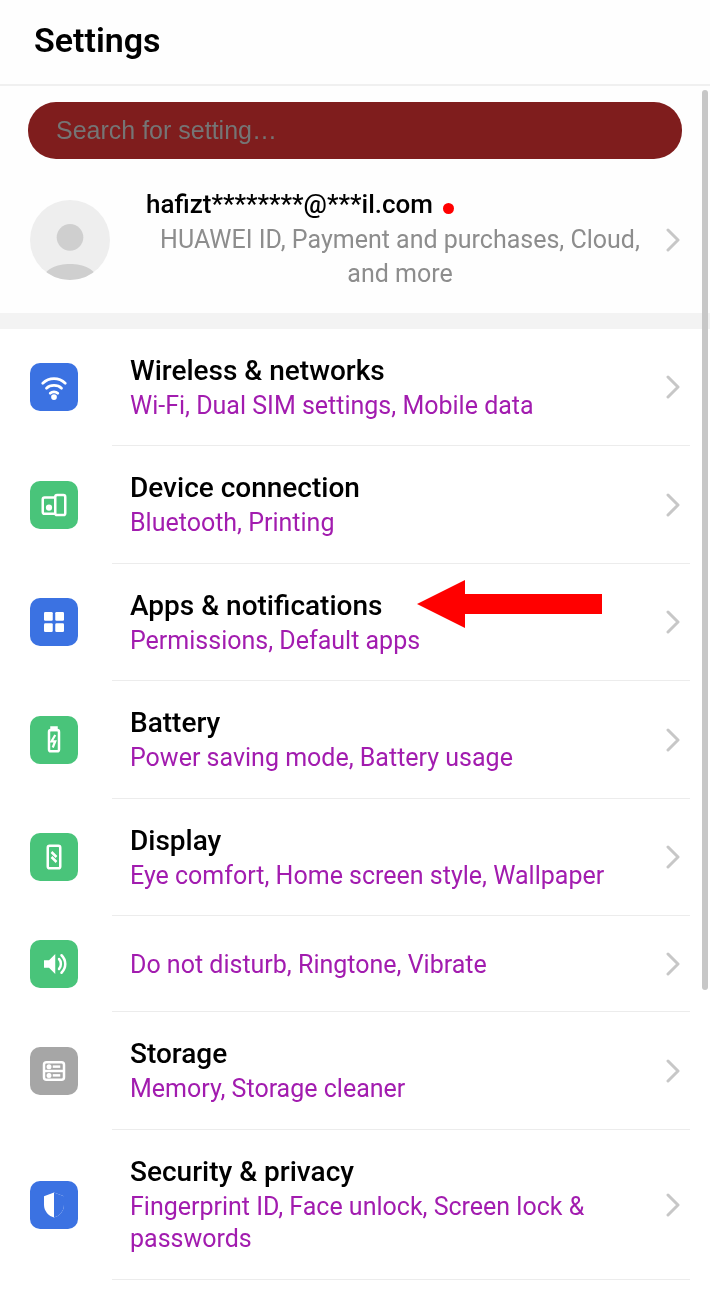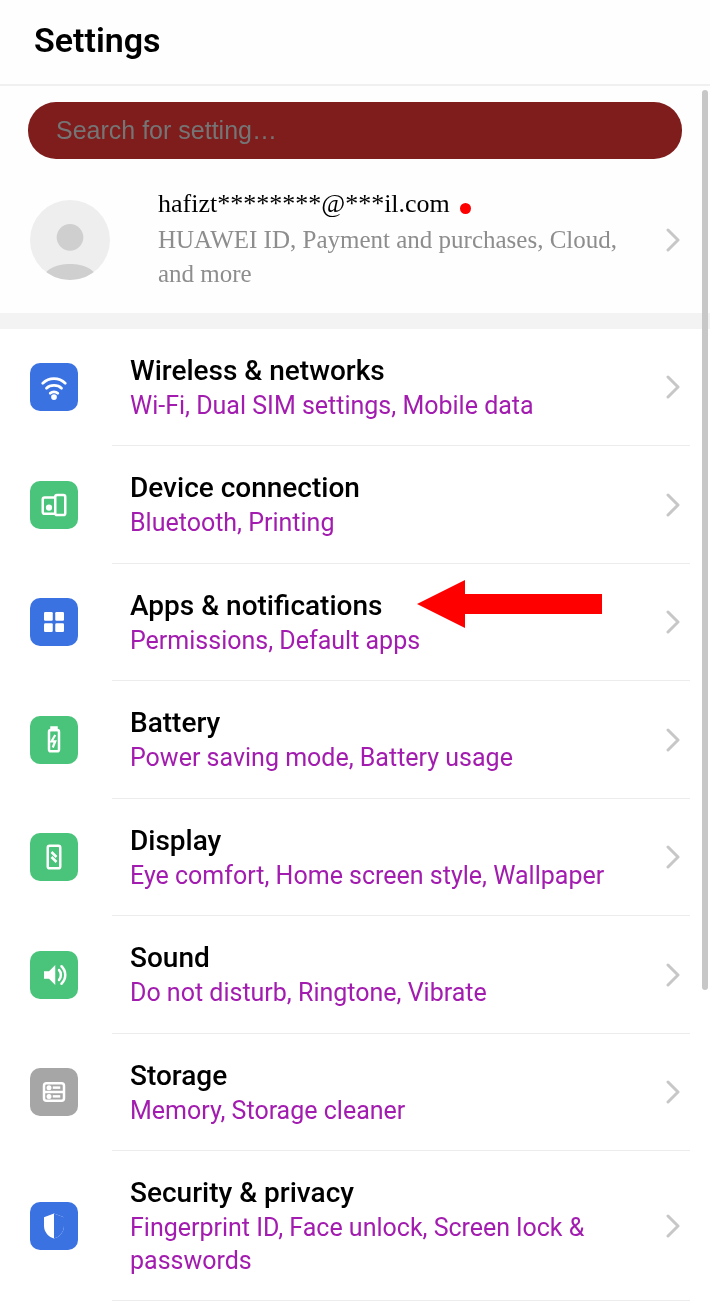--- a/index.html
+++ b/index.html
@@ -50,22 +50,21 @@
       background: #eeeeee;
       display: flex;
       align-items: flex-end;
       justify-content: center;
       overflow: hidden;
       flex-shrink: 0;
     }
     .avatar svg { width: 64px; height: 64px; }
     .account-text {
       flex: 1;
-      margin-left: 48px;
-      font-family: Liberation Serif, serif;
+      margin-left: 36px;
     }
     .account-name {
       font-size: 26px;
       font-weight: 500;
       color: #000;
       display: inline;
     }
     .red-dot {
       width: 11px;
       height: 11px;
@@ -73,20 +72,21 @@
       border-radius: 50%;
       display: inline-block;
       margin-left: 6px;
       vertical-align: middle;
     }
     .account-sub {
       font-size: 25px;
       color: #8d8d8d;
       margin-top: 4px;
       line-height: 1.35;
+      text-align: center;
     }
     .gap {
       height: 16px;
       background: #f3f3f3;
     }
     .list {
       background: #fff;
     }
     .list-item {
       display: flex;
@@ -297,21 +297,20 @@
 
   <div class="list-item">
     <div class="icon-box icon-green">
       <svg width="30" height="30" viewBox="0 0 24 24" fill="#fff">
         <path d="M4 9 L8 9 L13 4 L13 20 L8 15 L4 15 Z"></path>
         <path d="M16 8 C18 10 18 14 16 16" stroke="#fff" stroke-width="2" fill="none" stroke-linecap="round"></path>
         <path d="M18 5 C22 9 22 15 18 19" stroke="#fff" stroke-width="2" fill="none" stroke-linecap="round"></path>
       </svg>
     </div>
     <div class="item-text">
-      <div class="item-title">Sound</div>
       <div class="item-sub">Do not disturb, Ringtone, Vibrate</div>
     </div>
     <span class="chevron">
         <svg width="14" height="24" viewBox="0 0 14 24">
           <path d="M2 2 L12 12 L2 22" stroke="#c7c7c7" stroke-width="3" fill="none" stroke-linecap="round" stroke-linejoin="round"></path>
         </svg>
       </span>
   </div>
 
   <div class="list-item">

